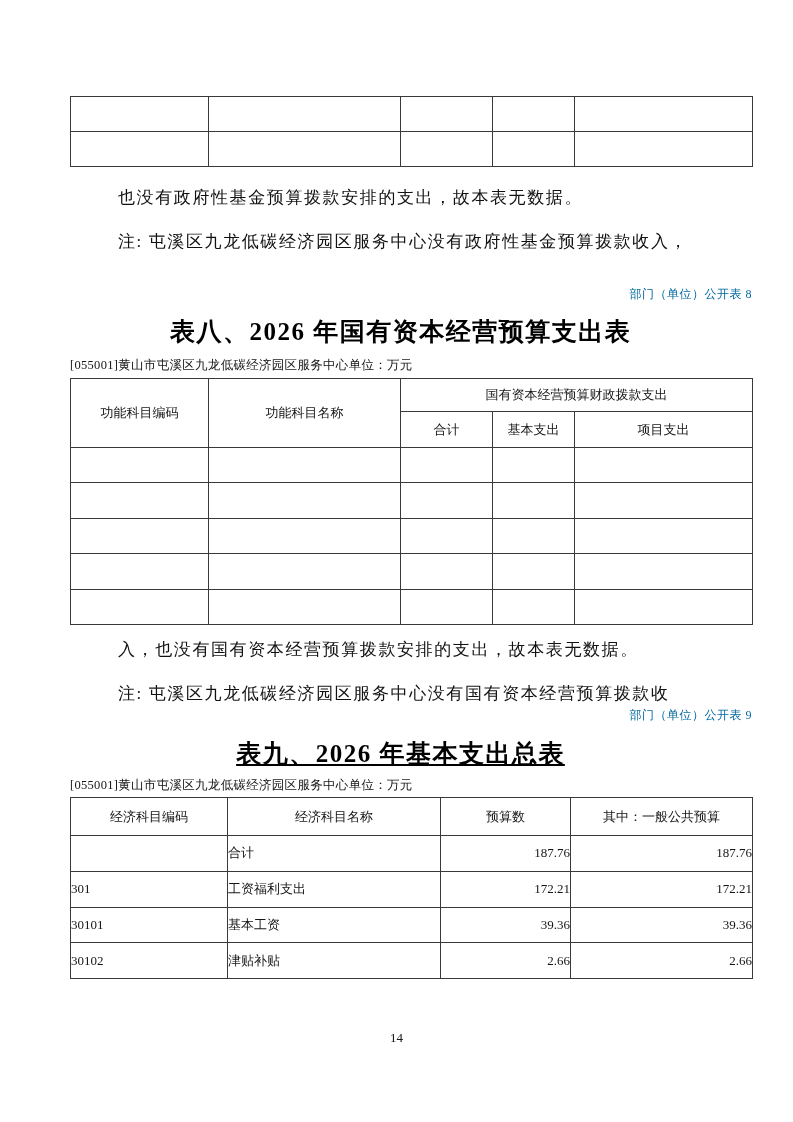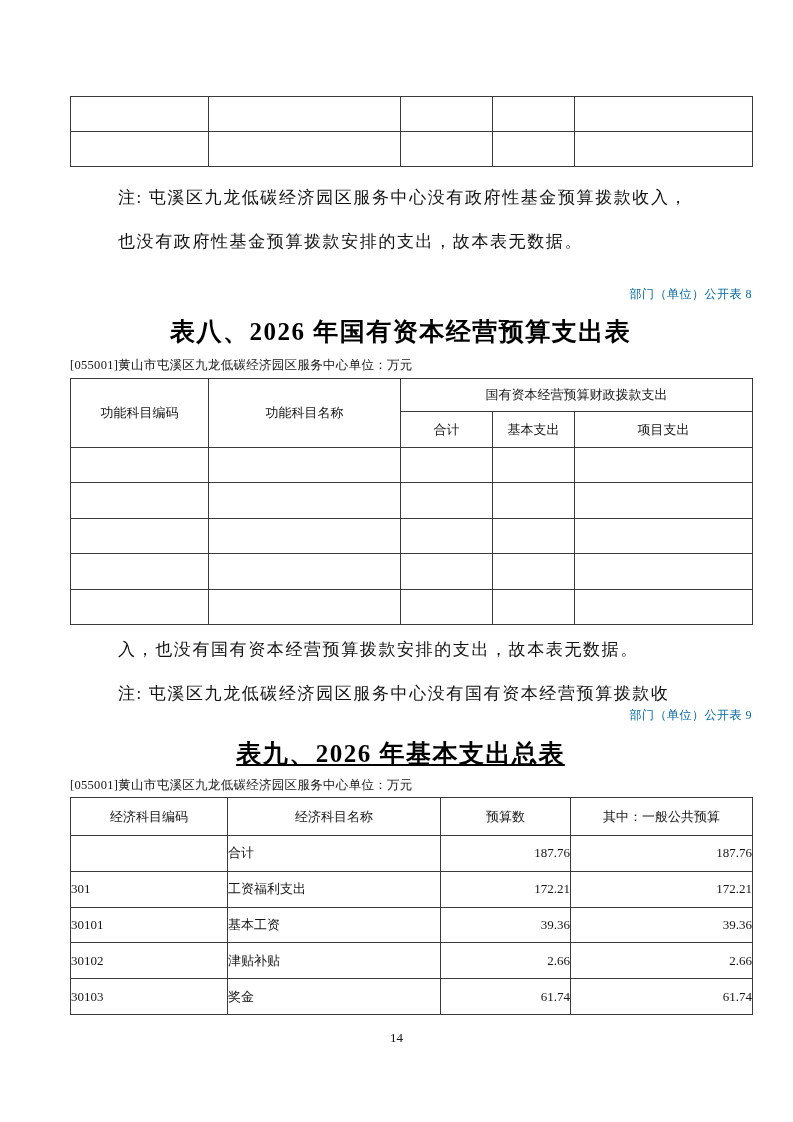--- a/index.html
+++ b/index.html
@@ -139,22 +139,22 @@
         <td></td>
           <td></td>
           <td></td>
           <td></td>
           <td></td>
       </tr>
     </tbody>
   </table>
 
   <div class="note note-1">
+    <div>也没有政府性基金预算拨款安排的支出，故本表无数据。</div>
     <div>注: 屯溪区九龙低碳经济园区服务中心没有政府性基金预算拨款收入，</div>
-    <div>也没有政府性基金预算拨款安排的支出，故本表无数据。</div>
   </div>
 
   <div class="corner corner-8">部门（单位）公开表 8</div>
   <h1 class="big-title title-8">表八、2026 年国有资本经营预算支出表</h1>
   <div class="caption cap-8">
     <span>[055001]黄山市屯溪区九龙低碳经济园区服务中心</span>
     <span>单位：万元</span>
   </div>
 
   <table class="grid tbl-eight">
@@ -261,24 +261,18 @@
         <td class="l">基本工资</td>
         <td class="r">39.36</td>
         <td class="r">39.36</td>
       </tr>
       <tr>
         <td class="l">30102</td>
         <td class="l">津贴补贴</td>
         <td class="r">2.66</td>
         <td class="r">2.66</td>
       </tr>
-      <tr>
-        <td class="l">30103</td>
-        <td class="l">奖金</td>
-        <td class="r">61.74</td>
-        <td class="r">61.74</td>
-      </tr>
     </tbody>
   </table>
 
   <div class="pageno">14</div>
 
 </div>
 
 </body></html>

